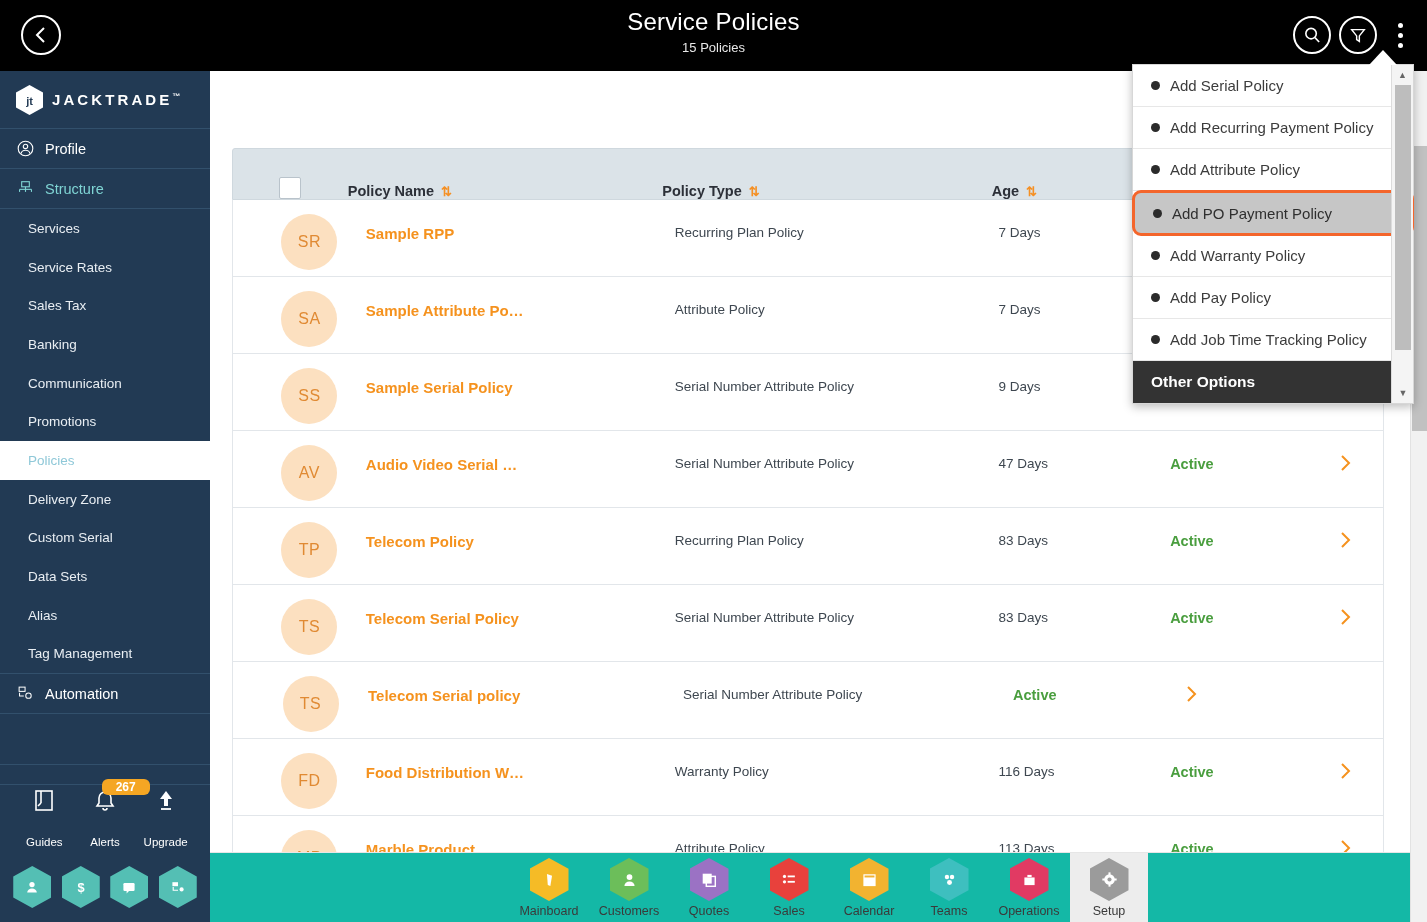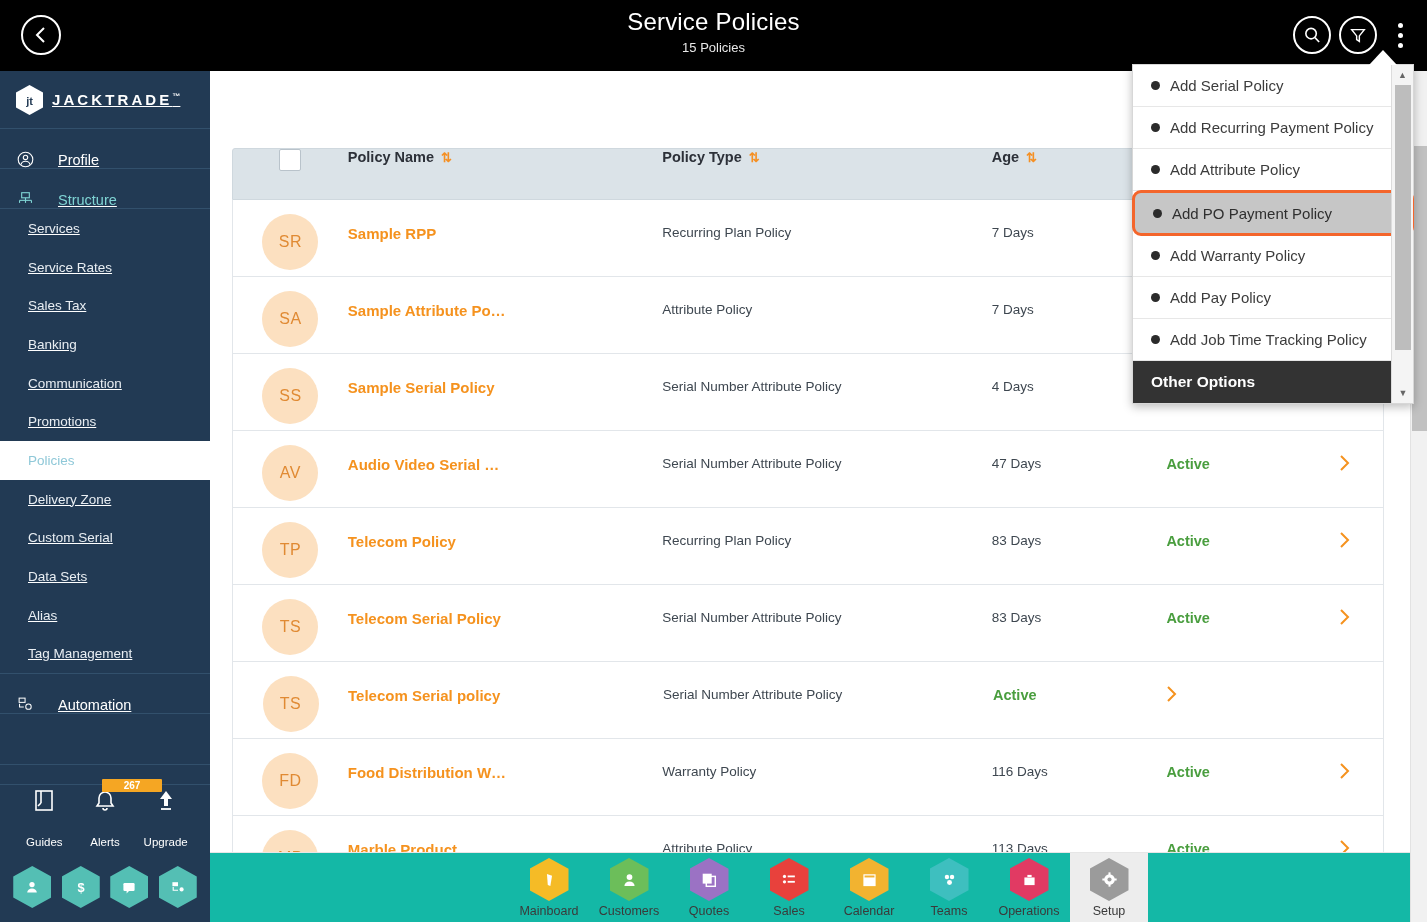--- a/index.html
+++ b/index.html
@@ -38,52 +38,52 @@
   }
   .kebab {
     width:30px; height:38px; display:flex; flex-direction:column;
     align-items:center; justify-content:center; gap:5px; cursor:pointer;
   }
   .kebab i { width:5px; height:5px; border-radius:50%; background:#fff; display:block; }
 
   
   .sidebar {
     position:absolute; left:0; top:71px; width:247px; height:781px;
-    background:#223a54; color:#fff;text-decoration:underline;
+    background:#223a54; color:#fff;
   }
   .brand {
     height:58px; display:flex; align-items:center; padding-left:16px; gap:9px;
     border-bottom:1px solid #32506c;
   }
   .brand-mark { width:27px; height:30px; position:relative; }
   .brand-text { font-size:15px; font-weight:700; letter-spacing:3.1px; color:#fff; }
   .brand-tm { font-size:8px; vertical-align:super; letter-spacing:0; }
 
-  .nav-top { display:flex; align-items:flex-end; height:40px; padding-left:17px; gap:24px;
+  .nav-top { display:flex; align-items:center; height:40px; padding-left:17px; gap:11px;
              border-bottom:1px solid #32506c; cursor:pointer; }
   .nav-top .lbl { font-size:14.5px; }
   .nav-top.active .lbl { color:#7fd4d4; }
   .nav-sub {
     height:38.7px; display:flex; align-items:center; padding-left:28px;
     font-size:13.5px; color:#e9eef3; cursor:pointer;
   }
   .nav-sub.selected { background:#ffffff; color:#8fc8d8; }
   .nav-divider { height:1px; background:#32506c; }
   .sidebar-gap { height:50px; }
 
   .sb-bottom {
     position:absolute; left:0; bottom:0; width:210px; height:68px;
     border-top:1px solid #32506c; display:flex; align-items:center;
     justify-content:space-around; padding:0 14px;
   }
   .sb-bi { display:flex; flex-direction:column; align-items:center; gap:3px; position:relative; cursor:pointer; width:62px; }
   .sb-bi .cap { font-size:11.5px; color:#fff;margin-top:20px; }
   .badge {
     position:absolute; top:-10px; left:27px; background:#f5a623; color:#fff;
-    border-radius:1px; font-size:10px; padding:1px 22px; font-weight:700;
+    border-radius:6px; font-size:12px; padding:1px 14px; font-weight:700;
   }
 
   
   .hexstrip {
     position:absolute; left:0; top:852px; width:210px; height:70px;
     background:#223a54; display:flex; align-items:center;
     justify-content:space-around; padding:0 8px;
   }
   .hex { width:38px; height:42px; position:relative; cursor:pointer; }
   .hex .shape {
@@ -93,39 +93,39 @@
   }
 
   
   .content {
     position:absolute; left:210px; top:71px; width:1217px; height:781px;
     background:#fff; overflow:hidden;
   }
   .table-wrap { position:absolute; left:22px; top:77px; width:1152px; }
 
   .thead {
-    display:flex; align-items:flex-start; height:52px; background:#dbe3e8;
+    display:flex; align-items:flex-end; height:52px; background:#dbe3e8;
     border:1px solid #cfd8de; border-radius:3px 3px 0 0;
   }
   .th { font-size:14.5px; font-weight:700; color:#2c3038; display:flex; align-items:center; gap:7px; }
   .sortico { color:#f59024; font-size:13px; letter-spacing:-2px; font-weight:700; }
 
   .col-chk   { width:115px; display:flex; justify-content:center; }
   .col-name  { width:315px; }
   .col-type  { width:330px; }
   .col-age   { width:175px; }
   .col-stat  { width:140px; }
   .col-arrow { width:77px; display:flex; justify-content:center; }
 
   .chkbox { width:22px; height:22px; border:1px solid #b9c3cb; background:#fff; border-radius:2px; cursor:pointer; }
 
   .trow {
     display:flex; align-items:flex-start; height:77px;
     border-left:1px solid #e2e6ea; border-right:1px solid #e2e6ea;
-    border-bottom:1px solid #e2e6ea; background:#fff; position:relative;
+    border-bottom:1px solid #e2e6ea; background:#fff; position:relative;padding-left:20px;
   }
   .trow > div { padding-top:25px; }
   .avatar-cell { width:115px; display:flex; justify-content:center; padding-top:14px !important; }
   .avatar {
     width:56px; height:56px; border-radius:50%; background:#fce0c0;
     display:flex; align-items:center; justify-content:center;
     color:#e08a33; font-size:16px; letter-spacing:.5px;
   }
   .pname { font-size:15px; font-weight:700; color:#f5921e; cursor:pointer; }
   .ptype { font-size:13.5px; color:#3e4750; }
@@ -425,21 +425,21 @@
         <div class="col-stat pstat"></div>
         <div class="chev"></div>
       </div>
 
       <div class="trow">
         <div class="avatar-cell">
             <div class="avatar">SS</div>
           </div>
         <div class="col-name"><span class="pname">Sample Serial Policy</span></div>
         <div class="col-type ptype">Serial Number Attribute Policy</div>
-        <div class="col-age page">4 Days</div>
+        <div class="col-age page">9 Days</div>
         <div class="col-stat pstat"></div>
         <div class="chev"></div>
       </div>
 
       <div class="trow">
         <div class="avatar-cell">
             <div class="avatar">AV</div>
           </div>
         <div class="col-name"><span class="pname">Audio Video Serial …</span></div>
         <div class="col-type ptype">Serial Number Attribute Policy</div>

